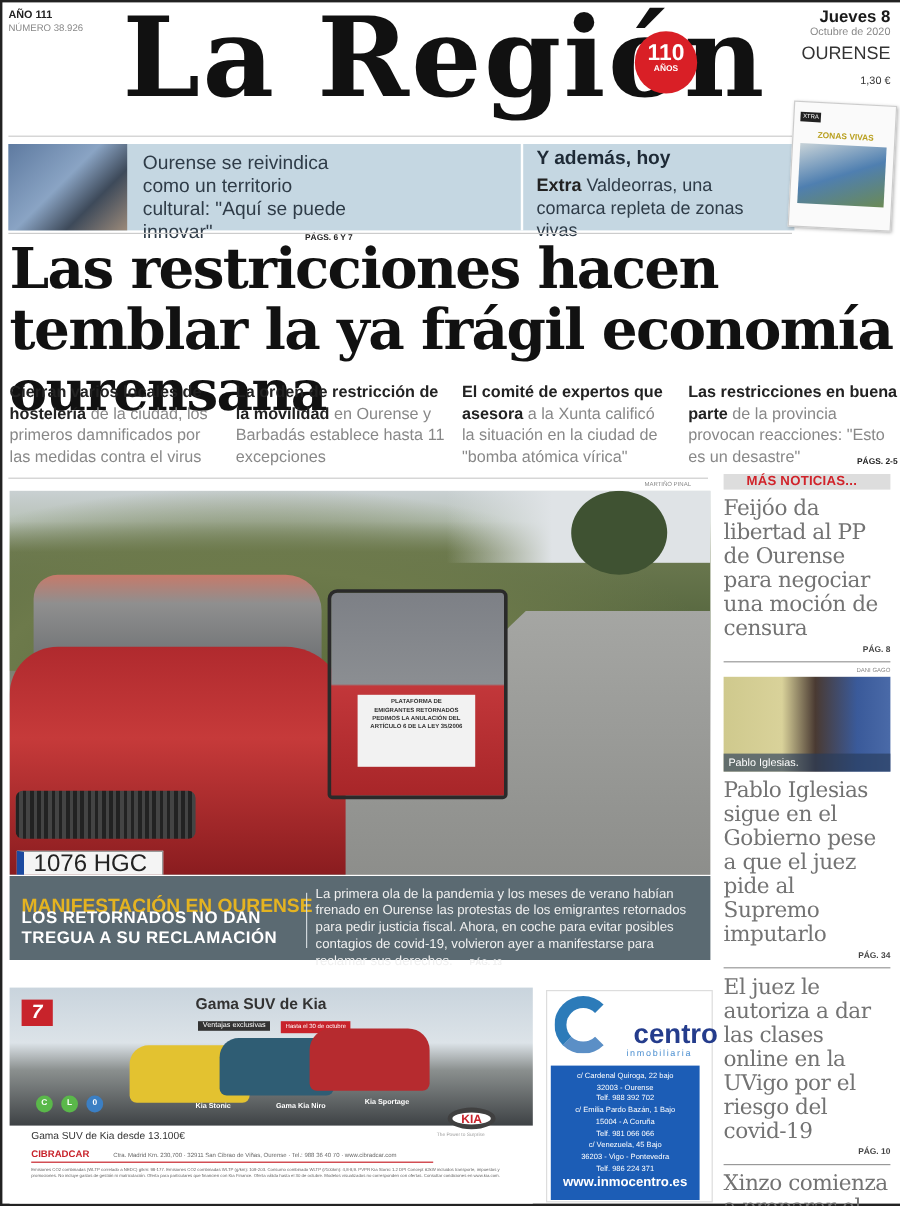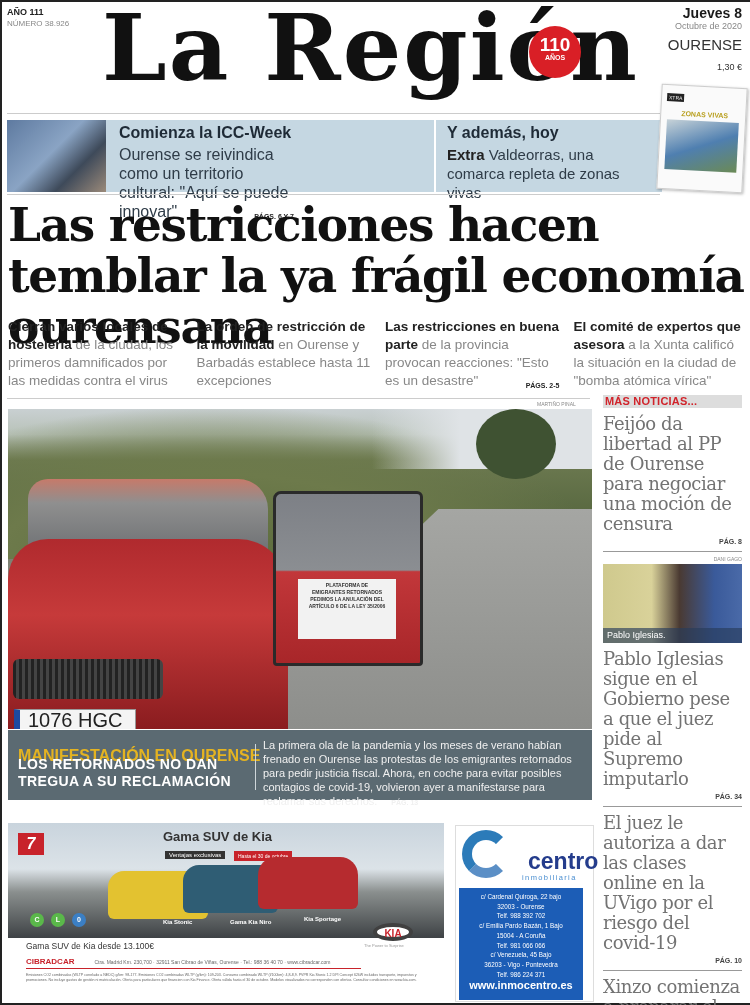--- a/index.html
+++ b/index.html
@@ -64,21 +64,21 @@
   .plate { position: absolute; left: 6px; top: 300px; width: 122px; height: 22px; background: #f4f4f4; border: 1px solid #999; font-size: 20px; line-height: 20px; color: #222; padding-left: 8px; border-left: 6px solid #1c4aa0; }
   .caption-band { position: absolute; left: 6px; top: 728px; width: 584px; height: 70px; background: #5b6a72; }
   .caption-band .kicker { position: absolute; left: 10px; top: 17px; font-size: 16px; font-weight: bold; color: #e4b321; }
   .caption-band .title { position: absolute; left: 10px; top: 26px; width: 235px; font-size: 14px; font-weight: bold; color: #fff; line-height: 17px; letter-spacing: .4px; }
   .caption-band .vrule { position: absolute; left: 247px; top: 14px; width: 1px; height: 46px; background: #cfd6da; }
   .caption-band .text { position: absolute; left: 255px; top: 8px; width: 325px; font-size: 11px; line-height: 14px; color: #f0f0f0; }
   .caption-band .pag { font-size: 7px; font-weight: bold; margin-left: 14px; }
 
   
   .rightcol { position: absolute; left: 601px; top: 393px; width: 139px; }
-  .more { background: #ddd; height: 13px; font-size: 11px; font-weight: bold; color: #d1232a; padding-left: 2px; line-height: 13px; letter-spacing: .2px; }
+  .more { background: #ddd; height: 13px; font-size: 11px; font-weight: bold; color: #d1232a; padding-left: 19px; line-height: 13px; letter-spacing: .2px; }
   .story { font-family: "DejaVu Serif", "Liberation Serif", serif; font-size: 18px; line-height: 20px; color: #737373; letter-spacing: -.4px; }
   .rpag { text-align: right; font-size: 7px; font-weight: bold; color: #444; margin: 4px 0 6px; }
   .rrule { height: 1px; background: #999; margin-bottom: 6px; }
   .rphoto { position: relative; width: 139px; height: 79px; background: linear-gradient(90deg,#cfc98d 0%,#d9d29a 35%,#4a3a32 55%,#3a5a9a 80%,#4a6aa8); }
   .rphoto .cap { position: absolute; left: 0; bottom: 0; width: 100%; height: 15px; background: rgba(40,60,90,.65); color: #fff; font-size: 9px; padding: 2px 4px; }
 
   
   .kia { position: absolute; left: 6px; top: 821px; width: 436px; height: 180px; background: #fff; }
   .kia .visual { position: absolute; left: 0; top: 0; width: 436px; height: 115px; background: linear-gradient(180deg,#c9d4dd 0%,#dce3e8 40%,#8a8f8e 60%,#3e4245 100%); }
   .kia .logo7 { position: absolute; left: 10px; top: 10px; width: 26px; height: 22px; background: #c8232b; color: #fff; font-weight: bold; font-size: 16px; text-align: center; line-height: 22px; font-style: italic; }
@@ -122,43 +122,42 @@
     <div class="day">Jueves 8</div>
     <div class="month">Octubre de 2020</div>
     <div class="city">OURENSE</div>
     <div class="price">1,30 €</div>
   </div>
   <div class="rule" style="top:111px;right:90px"></div>
 
   <div class="teaser">
     <div class="photo"></div>
     <div class="t1">
-      <div class="head">Comienza la ICC-Week</div>
       <div class="sub"><span>Ourense se reivindica como un territorio cultural: "Aquí se puede innovar"</span><span class="pag">PÁGS. 6 Y 7</span></div>
     </div>
     <div class="div"></div>
     <div class="t2">
       <div class="head">Y además, hoy</div>
       <div class="sub"><b>Extra</b> <span>Valdeorras, una comarca repleta de zonas vivas</span></div>
     </div>
   </div>
   <div class="supp">
     <span class="tag">XTRA</span>
     <div class="title">ZONAS VIVAS</div>
     <div class="img"></div>
   </div>
   <div class="rule" style="top:192px;right:90px"></div>
 
   <h1 class="headline">Las restricciones hacen temblar la ya frágil economía ourensana</h1>
 
   <div class="subs">
     <div class="sub"><b>Cierran varios locales de hostelería</b><span> de la ciudad, los primeros damnificados por las medidas contra el virus</span></div>
     <div class="sub"><b>La orden de restricción de la movilidad</b><span> en Ourense y Barbadás establece hasta 11 excepciones</span></div>
+    <div class="sub"><b>El comité de expertos que asesora</b><span> a la Xunta calificó la situación en la ciudad de "bomba atómica vírica"</span></div>
     <div class="sub"><b>Las restricciones en buena parte</b><span> de la provincia provocan reacciones: "Esto es un desastre"</span><span class="pag">PÁGS. 2-5</span></div>
-    <div class="sub"><b>El comité de expertos que asesora</b><span> a la Xunta calificó la situación en la ciudad de "bomba atómica vírica"</span></div>
   </div>
   <div class="rule" style="top:396px;right:160px"></div>
 
   <div class="credit" style="left:535px;top:399px">MARTIÑO PINAL</div>
   <div class="mainphoto">
     <div class="hill"></div>
     <div class="sky"></div>
     <div class="tree"></div>
     <div class="road"></div>
     <div class="car">

